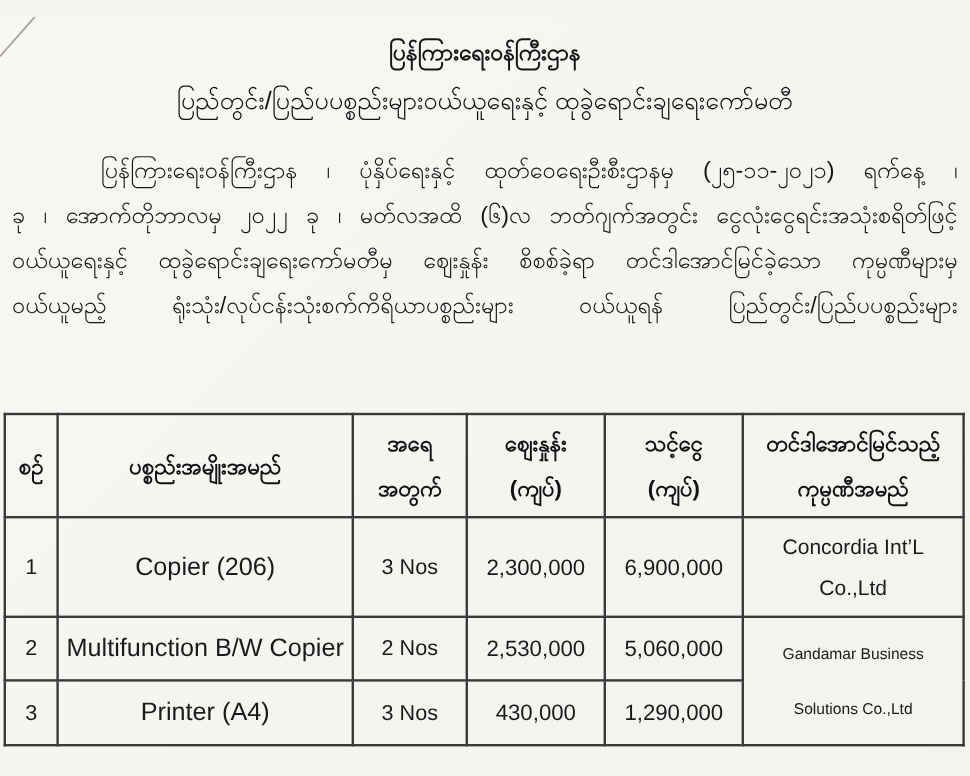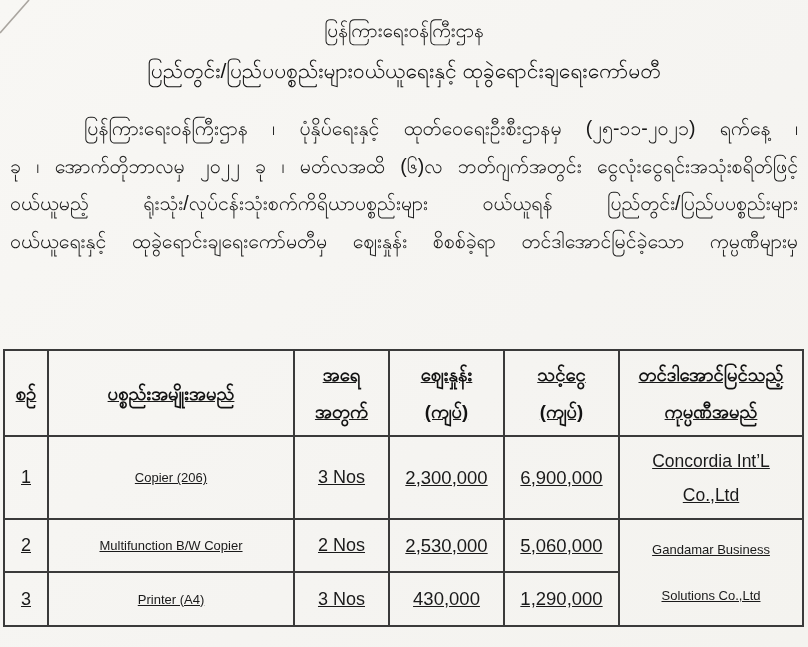--- a/index.html
+++ b/index.html
@@ -19,22 +19,23 @@
   .corner-artifact {
     position: absolute; left: 0; top: 0;
     width: 40px; height: 40px;
     pointer-events: none;
   }
   .doc-title {
     padding-top: 14px;
     text-align: center;
     font-size: 19px;
     line-height: 34px;
-    font-weight: 400;
+    font-weight: 700;
     color: #151515;
+    margin-top: 14px;
   }
   .doc-subtitle {
     margin-top: 6px;
     text-align: center;
     font-size: 21px;
     line-height: 34px;
     font-weight: 400;
     color: #111;
   }
   .body-para {
@@ -47,26 +48,25 @@
     line-height: 37.5px;
     text-align: justify;
     text-align-last: justify;
     white-space: normal;
   }
   .body-line.first { text-indent: 74px; }
   .body-line.last  { text-align-last: left; }
 
   table.tender {
     position: absolute;
-    left: 3px; top: 349px;
+    left: 3px; top: 330px;
     width: 799px;
     border-collapse: collapse;
     table-layout: fixed;
     background: transparent;
-    text-decoration: underline;
   }
   table.tender th, table.tender td {
     border: 2px solid #3a3a3a;
     vertical-align: middle;
     padding: 0;
     text-align: center;
     font-weight: 400;
     overflow: hidden;
   }
   col.c-no     { width: 44px;  }
@@ -82,21 +82,21 @@
   tr.row3 { height: 54px; }
 
   table.tender th {
     font-weight: 700;
     font-size: 18.5px;
     color: #121212;
   }
   table.tender th .hline { line-height: 37px; height: 37px; }
 
   td.cell-serial { font-size: 18px; }
-  td.cell-item   { text-align: left; padding-left: 13px; font-size: 13px; }
+  td.cell-item   { text-align: left; padding-left: 13px; font-size: 21px; }
   td.cell-qty    { font-size: 18px; }
   td.cell-num    { text-align: right; padding-right: 10px; font-size: 18.5px; }
   td.cell-company { font-size: 17.5px; }
   td.cell-company .cline { line-height: 34px; height: 34px; }
   td.cell-company-merged { font-size: 13px; }
   td.cell-company-merged .cline { line-height: 46px; height: 46px; }
 </style>
 </head>
 <body>
 
@@ -106,22 +106,22 @@
     <line x1="0" y1="33" x2="29" y2="0" stroke="#a9a59f" stroke-width="1.6"></line>
   </svg>
 
   <div class="doc-title">ပြန်ကြားရေးဝန်ကြီးဌာန</div>
 
   <div class="doc-subtitle">ပြည်တွင်း/ပြည်ပပစ္စည်းများဝယ်ယူရေးနှင့် ထုခွဲရောင်းချရေးကော်မတီ</div>
 
   <div class="body-para">
     <div class="body-line first">ပြန်ကြားရေးဝန်ကြီးဌာန ၊ ပုံနှိပ်ရေးနှင့် ထုတ်ဝေရေးဦးစီးဌာနမှ (၂၅-၁၁-၂၀၂၁) ရက်နေ့ ၊</div>
     <div class="body-line">ခု ၊ အောက်တိုဘာလမှ ၂၀၂၂ ခု ၊ မတ်လအထိ (၆)လ ဘတ်ဂျက်အတွင်း ငွေလုံးငွေရင်းအသုံးစရိတ်ဖြင့်</div>
+    <div class="body-line">ဝယ်ယူရေးနှင့် ထုခွဲရောင်းချရေးကော်မတီမှ ဈေးနှုန်း စိစစ်ခဲ့ရာ တင်ဒါအောင်မြင်ခဲ့သော ကုမ္ပဏီများမှ</div>
     <div class="body-line">ဝယ်ယူမည့် ရုံးသုံး/လုပ်ငန်းသုံးစက်ကိရိယာပစ္စည်းများ ဝယ်ယူရန် ပြည်တွင်း/ပြည်ပပစ္စည်းများ</div>
-    <div class="body-line">ဝယ်ယူရေးနှင့် ထုခွဲရောင်းချရေးကော်မတီမှ ဈေးနှုန်း စိစစ်ခဲ့ရာ တင်ဒါအောင်မြင်ခဲ့သော ကုမ္ပဏီများမှ</div>
   </div>
 
   <table class="tender">
     <colgroup>
       <col class="c-no">
         <col class="c-item">
         <col class="c-qty">
       <col class="c-price">
         <col class="c-amount">
         <col class="c-comp">

